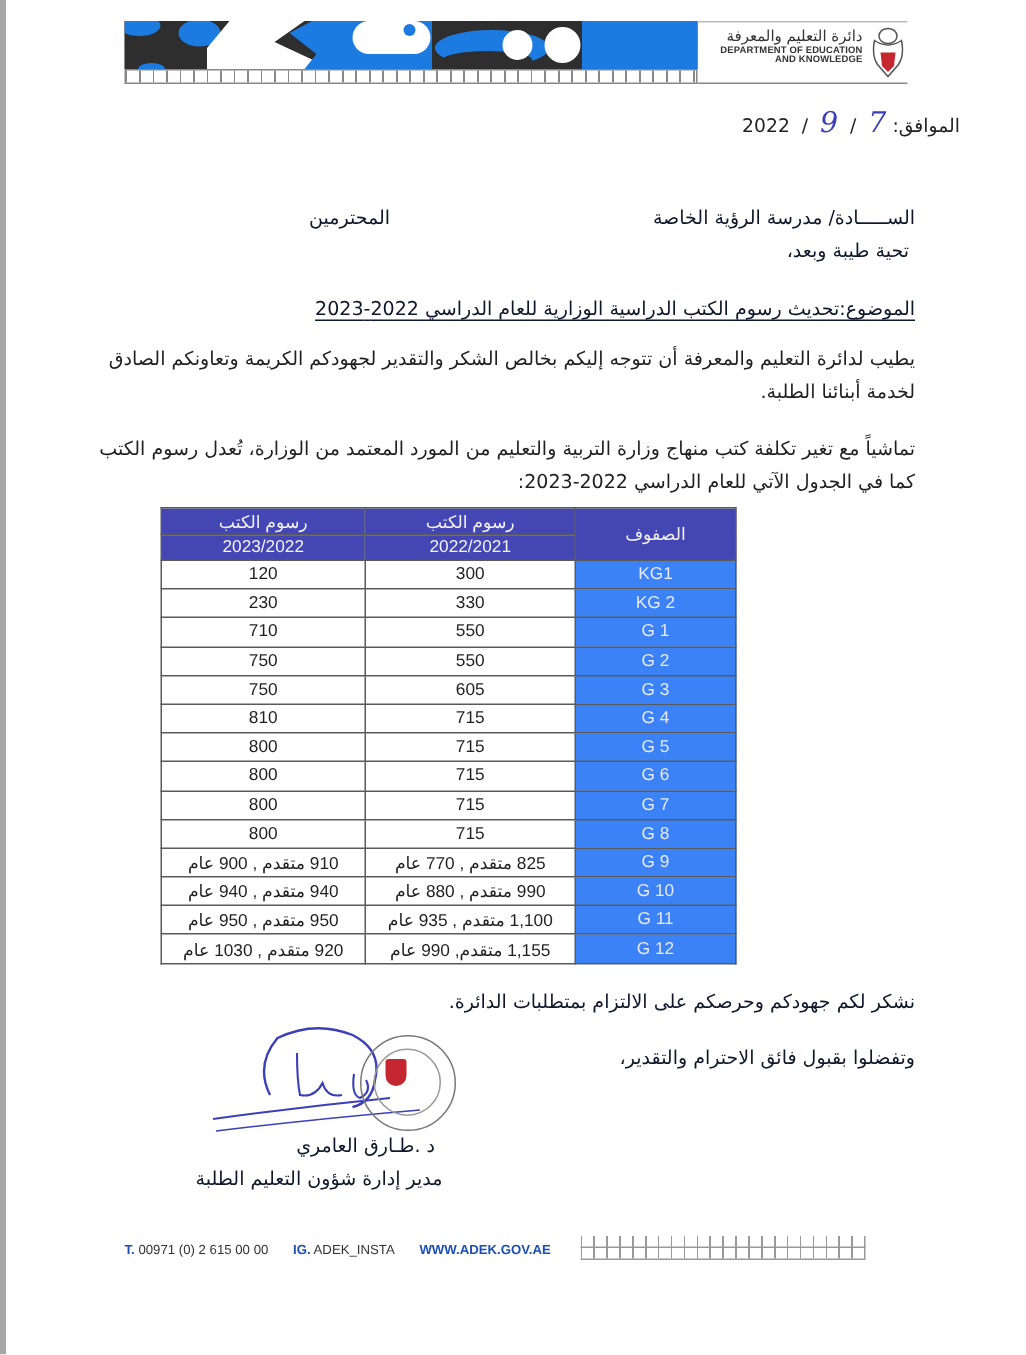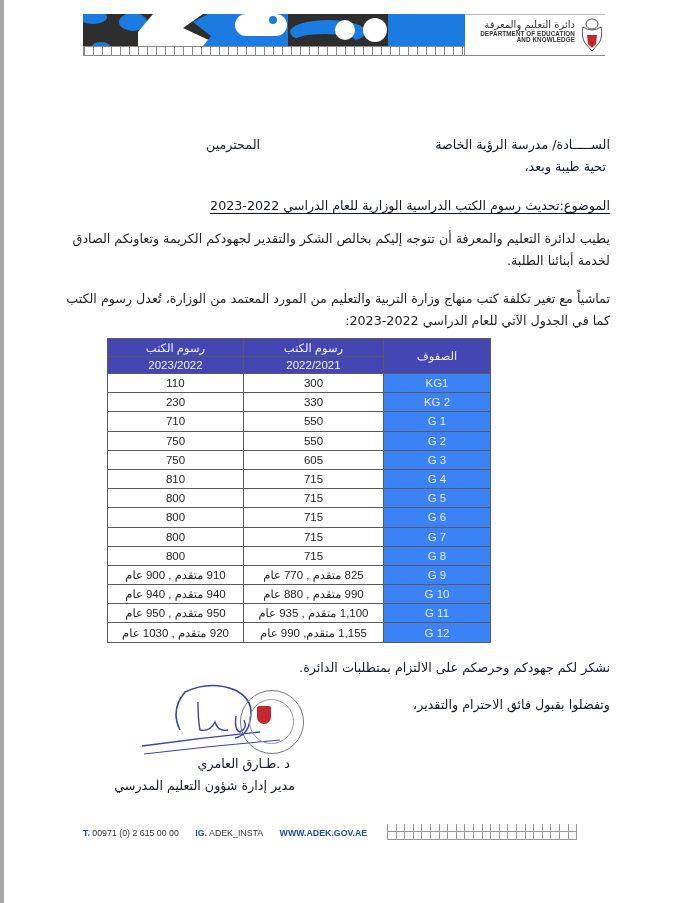--- a/index.html
+++ b/index.html
@@ -90,20 +90,27 @@
   <div class="logo-emblem">
     <svg width="22" height="36" viewBox="0 0 22 36">
       <ellipse cx="11" cy="7" rx="6" ry="5" fill="none" stroke="#555" stroke-width="1"></ellipse>
       <path d="M2,10 Q0,20 4,26 L11,34 L18,26 Q22,20 20,10 Q11,16 2,10 Z" fill="#fff" stroke="#555" stroke-width="1"></path>
       <path d="M6,18 L16,18 L15,27 L11,31 L7,27 Z" fill="#c4272f"></path>
     </svg>
   </div>
 </div>
 
 <div class="ref-block">
+  <div class="ref-row">
+    <span>الموافق:</span>
+    <span class="ltr">
+      <span>2022</span>
+      &nbsp;/&nbsp;&nbsp;<span class="hand">9</span>&nbsp;&nbsp;/&nbsp;&nbsp;<span class="hand">7</span>
+    </span>
+  </div>
 </div>
 
 <div class="text" style="right:74px; top:137px;">الســـــادة/ مدرسة الرؤية الخاصة</div>
 <div class="text" style="left:206px; top:137px;">المحترمين</div>
 <div class="text" style="right:78px; top:159px;">تحية طيبة وبعد،</div>
 
 <div class="text subject" style="right:74px; top:198px;">الموضوع:تحديث رسوم الكتب الدراسية الوزارية للعام الدراسي 2022-2023</div>
 
 <div class="para" style="top:228px;">يطيب لدائرة التعليم والمعرفة أن تتوجه إليكم بخالص الشكر والتقدير لجهودكم الكريمة وتعاونكم الصادق لخدمة أبنائنا الطلبة.</div>
 <div class="para" style="top:288px;">تماشياً مع تغير تكلفة كتب منهاج وزارة التربية والتعليم من المورد المعتمد من الوزارة، تُعدل رسوم الكتب كما في الجدول الآتي للعام الدراسي 2022-2023:</div>
@@ -115,21 +122,21 @@
       <th class="h-title">رسوم الكتب</th>
       <th rowspan="2" style="width:107px;">الصفوف</th>
     </tr>
     <tr>
       <th class="h-year">2023/2022</th>
       <th class="h-year">2022/2021</th>
     </tr>
   </thead>
   <tbody>
     <tr>
-        <td class="val ar">110</td>
+        <td class="val ar">120</td>
         <td class="val ar">300</td>
         <td class="grade">KG1</td>
       </tr>
     <tr>
         <td class="val ar">230</td>
         <td class="val ar">330</td>
         <td class="grade">KG 2</td>
       </tr>
     <tr>
         <td class="val ar">710</td>
@@ -204,20 +211,20 @@
     <path d="M96,36 Q94,50 100,52 Q108,48 104,40" fill="none" stroke="#3b3fb8" stroke-width="1.4"></path>
     <path d="M2,66 Q60,58 120,52" fill="none" stroke="#3b3fb8" stroke-width="1.4"></path>
     <path d="M4,74 Q70,66 140,60" fill="none" stroke="#3b3fb8" stroke-width="1"></path>
   </svg>
 </div>
 <div class="stamp">
   <div class="stamp-inner"></div>
   <div class="stamp-emblem"></div>
 </div>
 <div class="text" style="right:394px; top:756px;">د .طـارق العامري</div>
-<div class="text" style="right:389px; top:778px;">مدير إدارة شؤون التعليم المدرسي</div>
+<div class="text" style="right:389px; top:778px;">مدير إدارة شؤون التعليم الطلبة</div>
 
 <div class="footer">
   <span class="item"><span class="k">T.</span> <span>00971 (0) 2 615 00 00</span></span>
   <span class="item"><span class="k">IG.</span> <span>ADEK_INSTA</span></span>
   <span class="item k">WWW.ADEK.GOV.AE</span>
 </div>
 <div class="footer-grid"></div>
 
 </body></html>

